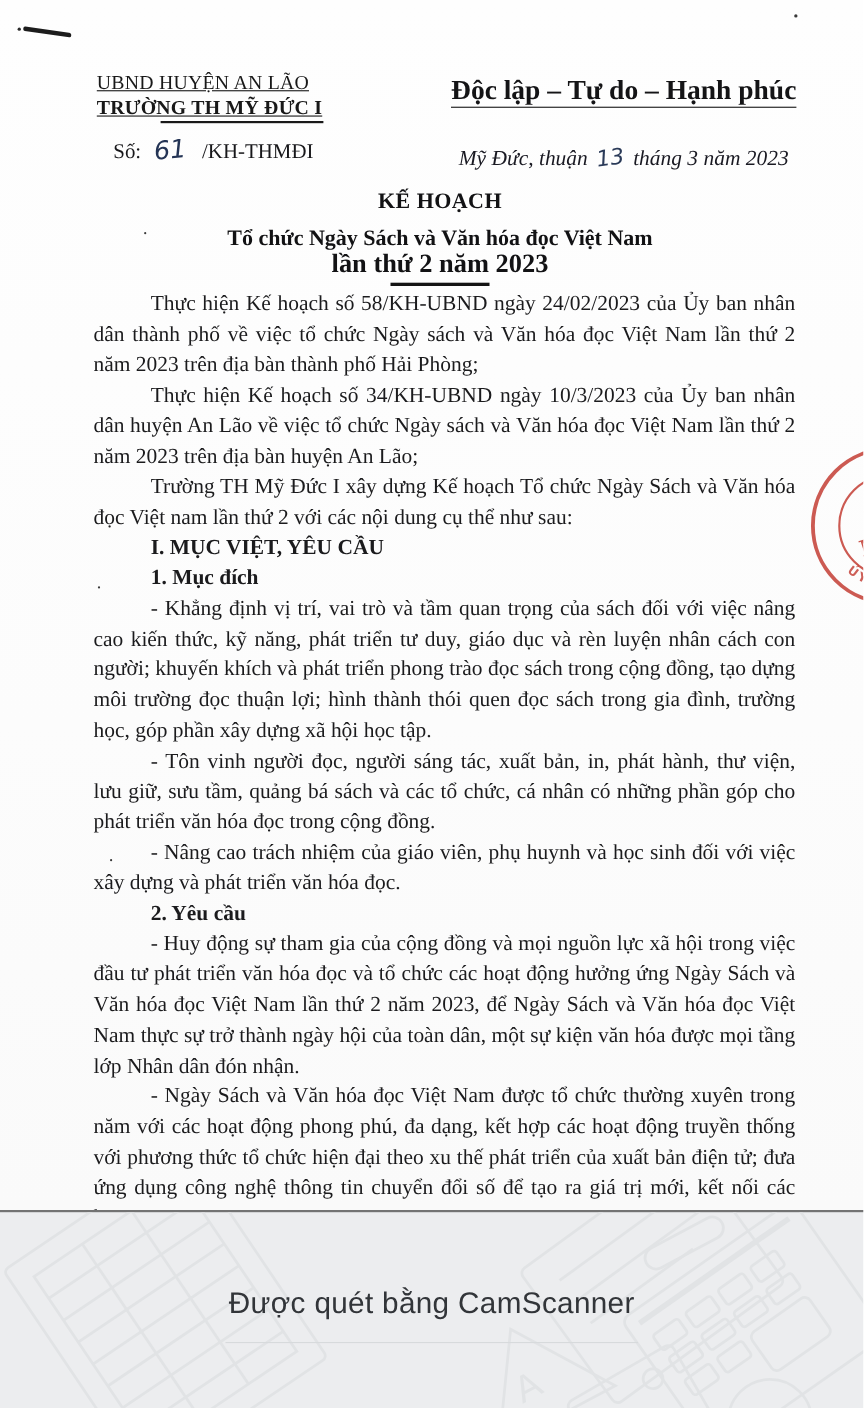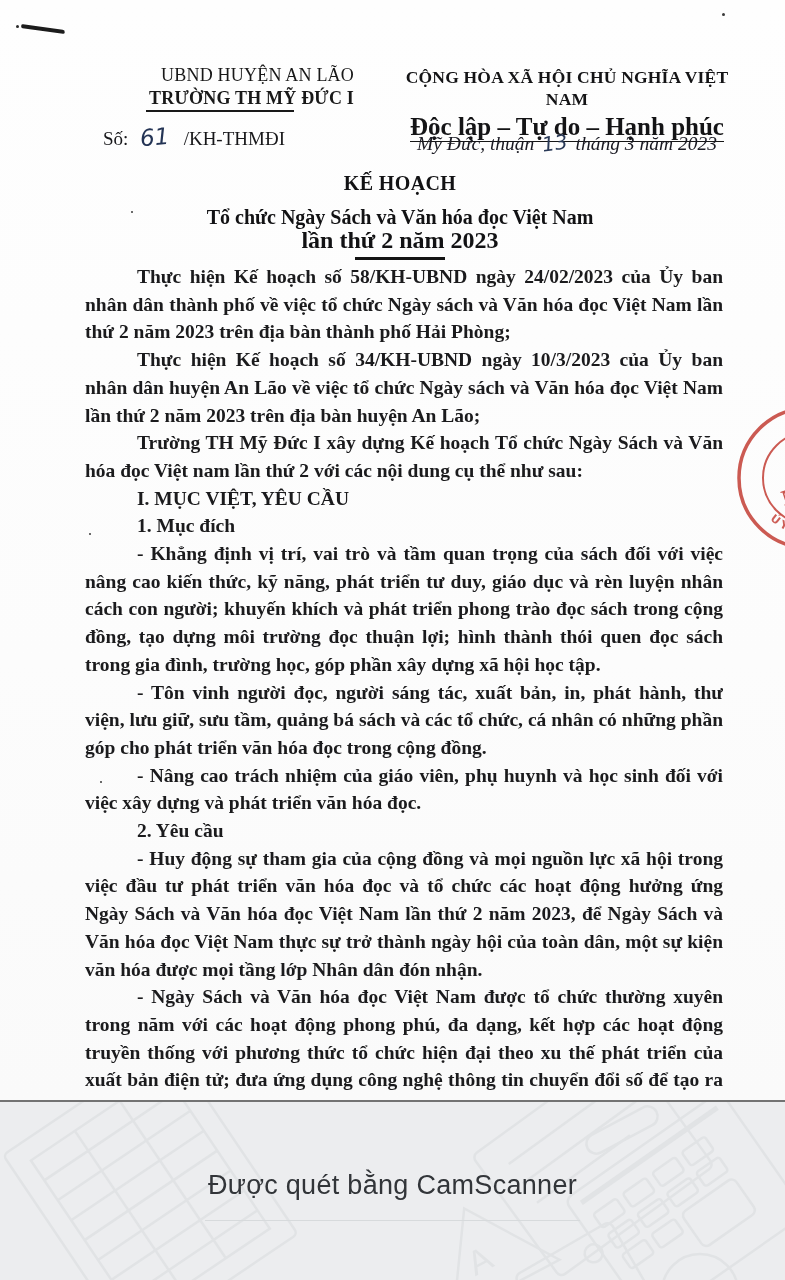--- a/index.html
+++ b/index.html
@@ -10,22 +10,22 @@
   .page{position:absolute;top:0;left:0;width:785px;height:1100px;background:
         linear-gradient(180deg,#fefefe 0%,#fcfcfc 60%,#fafafa 100%);
         overflow:hidden;color:#1c1c1e;}
 
   .pen-mark{position:absolute;top:27px;left:21px;width:44px;height:4px;background:#1c1c1c;
             transform:rotate(8deg);border-radius:2px 3px 2px 2px;}
   .pen-dot{position:absolute;top:25px;left:16px;width:3px;height:3px;background:#2a2a2a;border-radius:50%;}
   .speck{position:absolute;background:#3a3a3a;border-radius:50%;}
 
   
-  .header-left{position:absolute;top:64px;left:88px;width:266px;text-align:right;
-               font-size:18px;line-height:23px;letter-spacing:.2px;color:#181818;}
+  .header-left{position:absolute;top:64px;left:88px;width:266px;text-align:left;
+               font-size:18px;line-height:23px;letter-spacing:.2px;color:#181818;text-decoration:underline;}
   .header-left .org-sup{font-weight:normal;}
   .header-left .org-name{font-weight:bold;}
   .school-underline{position:absolute;top:110px;left:146px;width:148px;height:2px;background:#191919;}
 
   .doc-number{position:absolute;top:124px;left:103px;font-size:19px;color:#17171a;white-space:nowrap;}
   .doc-number .hand{display:inline-block;font-family:"DejaVu Sans",sans-serif;font-style:italic;
                     font-size:23px;color:#243455;transform:rotate(-5deg);margin:0 14px 0 12px;}
 
   .header-right{position:absolute;top:66px;left:386px;width:362px;text-align:center;color:#141416;}
   .header-right .nation{font-weight:bold;font-size:17.5px;line-height:22px;letter-spacing:.2px;}
@@ -39,21 +39,21 @@
   
   .title-block{position:absolute;top:171px;left:15px;right:0;text-align:center;color:#121214;}
   .title-block .t1{font-weight:bold;font-size:20px;line-height:25px;letter-spacing:.4px;}
   .title-block .t2{font-weight:bold;font-size:20px;line-height:23px;margin-top:10px;}
   .title-block .t3{font-weight:bold;font-size:24px;line-height:23px;}
   .title-rule{width:90px;height:2.5px;background:#141414;margin:5px auto 0 auto;}
 
   
   .body-col{position:absolute;top:263px;left:85px;width:638px;height:840px;overflow:hidden;
             font-size:19.5px;line-height:27.7px;text-align:justify;color:#1b1b1d;}
-  .body-col p{margin:0;text-indent:52px;font-weight:bold;}
+  .body-col p{margin:0;text-indent:52px;}
   .body-col p.bold{font-weight:bold;text-align:left;}
 
   
   .stamp{position:absolute;top:395px;left:737px;width:160px;height:170px;}
 
   
   .footer{position:absolute;top:1100px;left:0;width:785px;height:180px;background:#ecedef;
           border-top:2px solid #737373;overflow:hidden;}
   .footer-doodles{position:absolute;top:0;left:0;}
   .footer-text{position:absolute;top:68px;left:0;width:100%;text-align:center;
@@ -76,21 +76,20 @@
     <div class="org-sup">UBND HUYỆN AN LÃO</div>
     <div class="org-name">TRƯỜNG TH MỸ ĐỨC I</div>
   </div>
   <div class="school-underline"></div>
 
   <div class="doc-number">
     <span>Số:</span><span class="hand">61</span><span>/KH-THMĐI</span>
   </div>
 
   <div class="header-right">
-    <div class="nation">CỘNG HÒA XÃ HỘI CHỦ NGHĨA VIỆT NAM</div>
     <div class="motto"><span>Độc lập – Tự do – Hạnh phúc</span></div>
   </div>
   <div class="date-line">
     <span>Mỹ Đức, thuận</span>
     <span class="hand">13</span>
     <span>tháng 3 năm 2023</span>
   </div>
 
   <div class="title-block">
     <div class="t1">KẾ HOẠCH</div>

